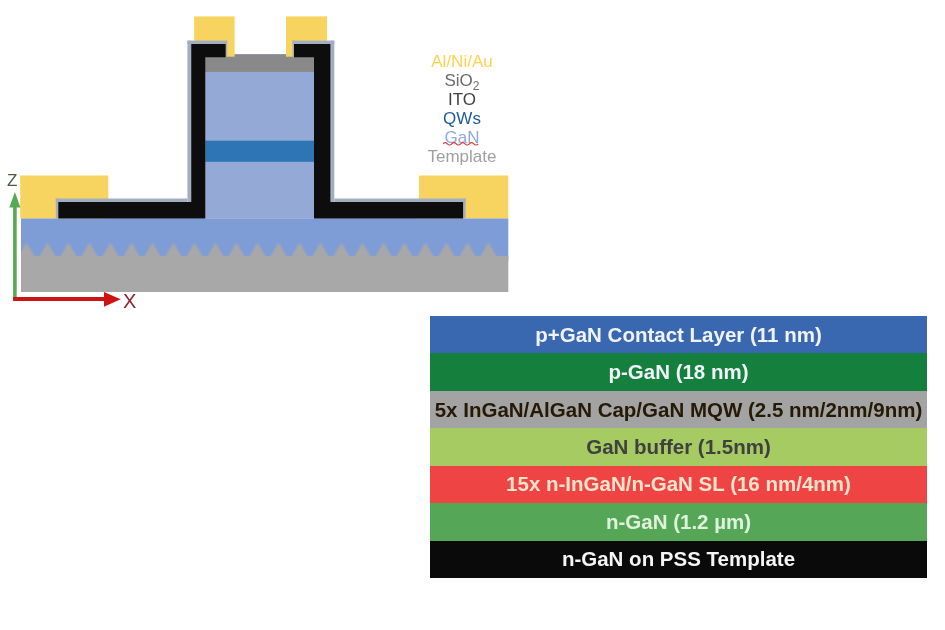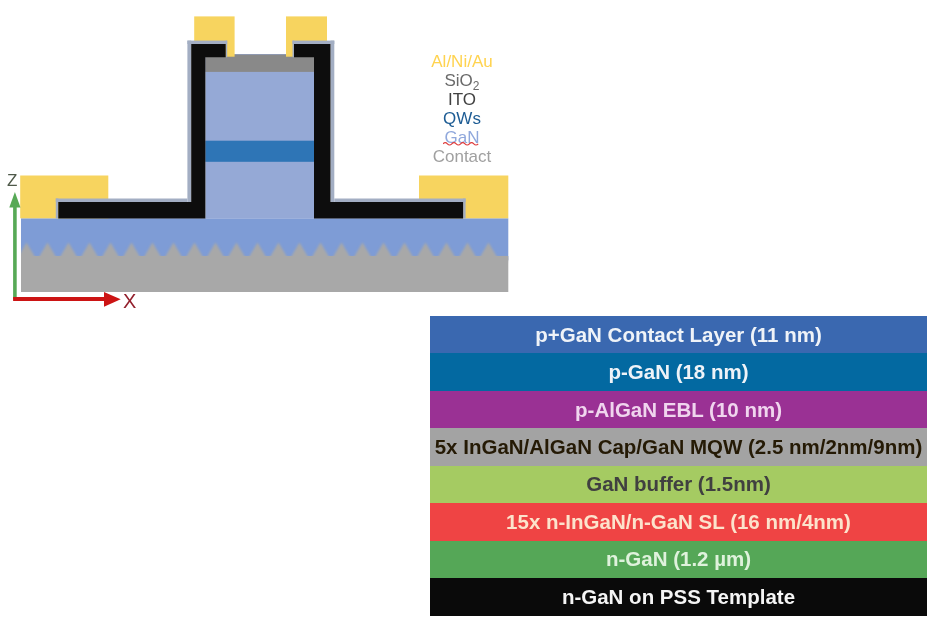--- a/index.html
+++ b/index.html
@@ -77,26 +77,25 @@
 </svg>
 
 <div class="legend">
   <div style="color:#FFD34F">Al/Ni/Au</div>
   <div style="color:#6A6A6A">SiO<sub style="font-size:12px">2</sub></div>
   <div style="color:#414141">ITO</div>
   <div style="color:#1D5C94">QWs</div>
   <div style="color:#90A8DC;position:relative">GaN<svg width="38" height="4" style="position:absolute;left:51px;top:13.8px">
           <path d="M0,1.8 q2.2,-2.4 4.4,0 t4.4,0 t4.4,0 t4.4,0 t4.4,0 t4.4,0 t4.4,0 t4.4,0" stroke="#DE3B3B" stroke-width="1.2" fill="none"></path>
         </svg></div>
-  <div style="color:#A0A0A0">Contact</div>
+  <div style="color:#A0A0A0">Template</div>
 </div>
 
 <div id="tbl">
   <div class="row" style="background:#3A68B0;color:#EFF3F8">p+GaN Contact Layer (11 nm)</div>
-  <div class="row" style="background:#0369a1;color:#EFF3F8">p-GaN (18 nm)</div>
-  <div class="row" style="background:#9A3194;color:#F0D5EE">p-AlGaN EBL (10 nm)</div>
+  <div class="row" style="background:#15803d;color:#EFF3F8">p-GaN (18 nm)</div>
   <div class="row" style="background:#a3a3a3;color:#251A05">5x InGaN/AlGaN Cap/GaN MQW (2.5 nm/2nm/9nm)</div>
   <div class="row" style="background:#A5CB62;color:#404040">GaN buffer (1.5nm)</div>
   <div class="row" style="background:#ef4444;color:#FCE3CC">15x n-InGaN/n-GaN SL (16 nm/4nm)</div>
   <div class="row" style="background:#55A757;color:#DFF2DC">n-GaN (1.2 µm)</div>
   <div class="row" style="background:#0A0A0A;color:#F5F5F5">n-GaN on PSS Template</div>
 </div>
 </div>
 
 </body></html>

